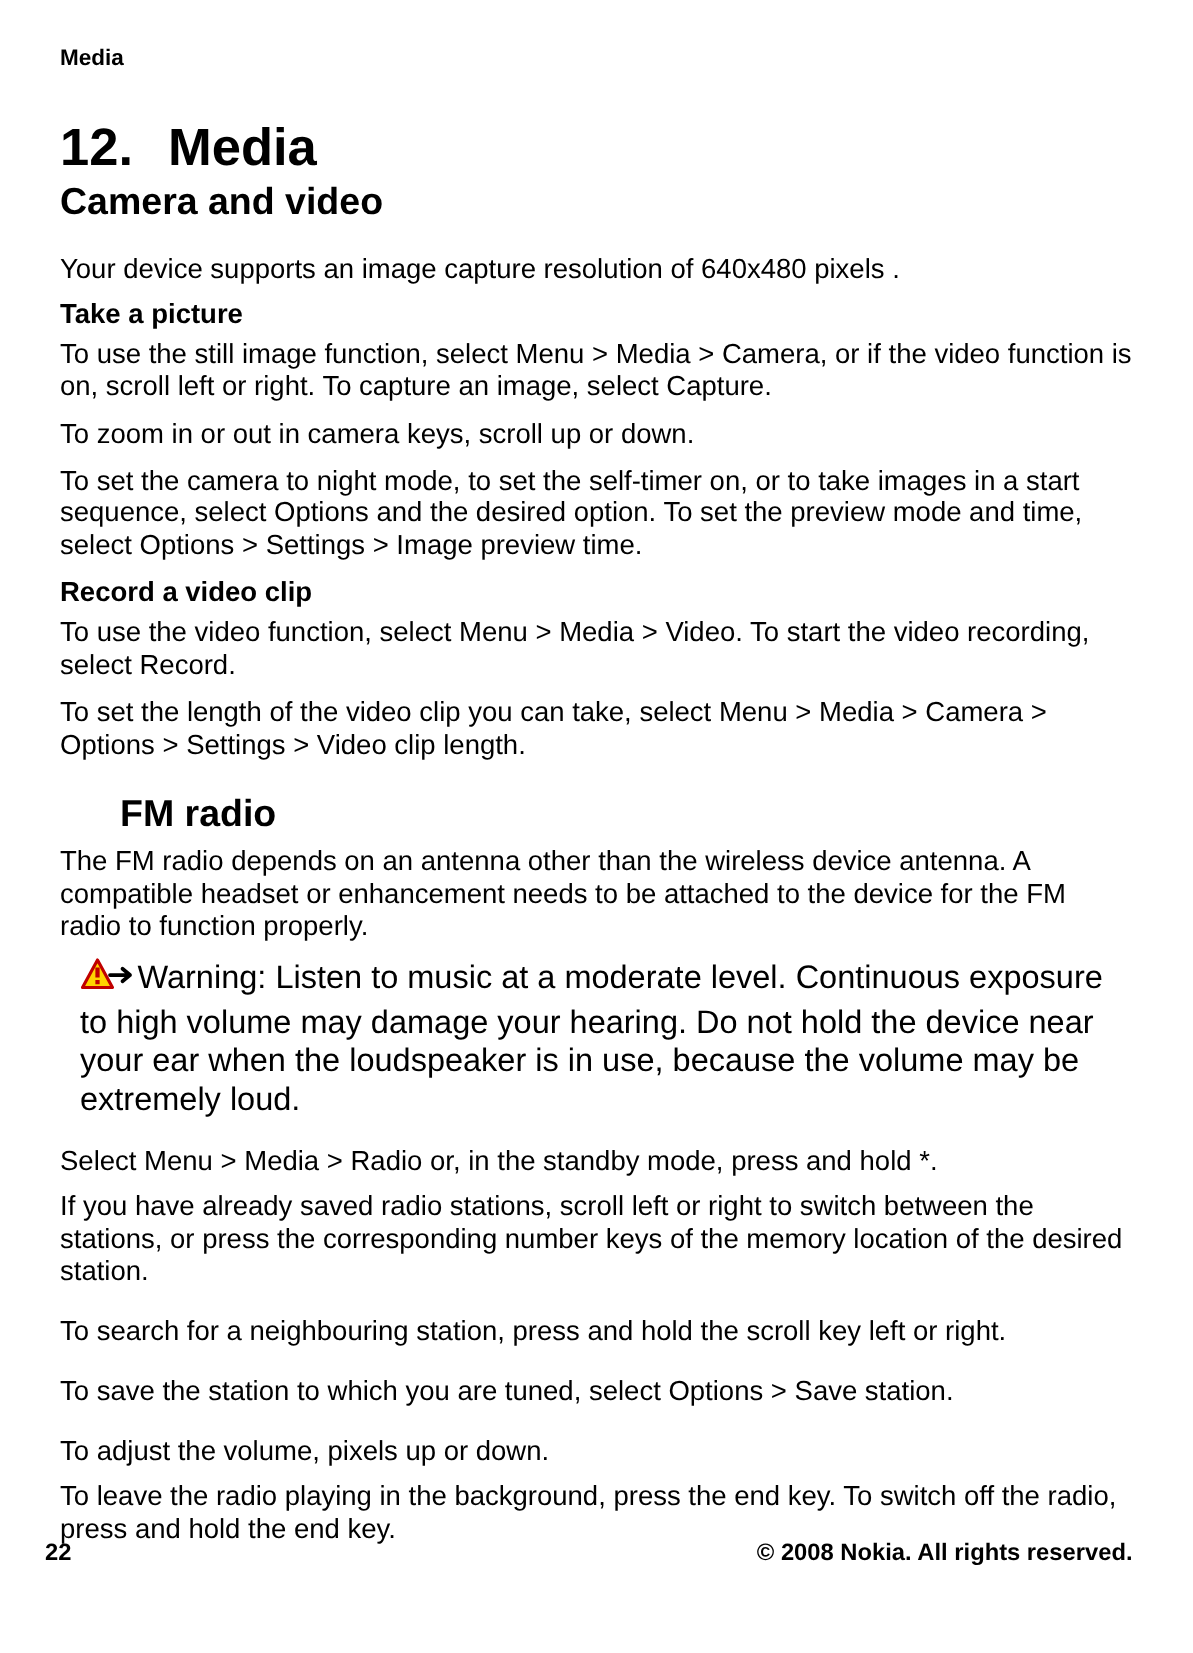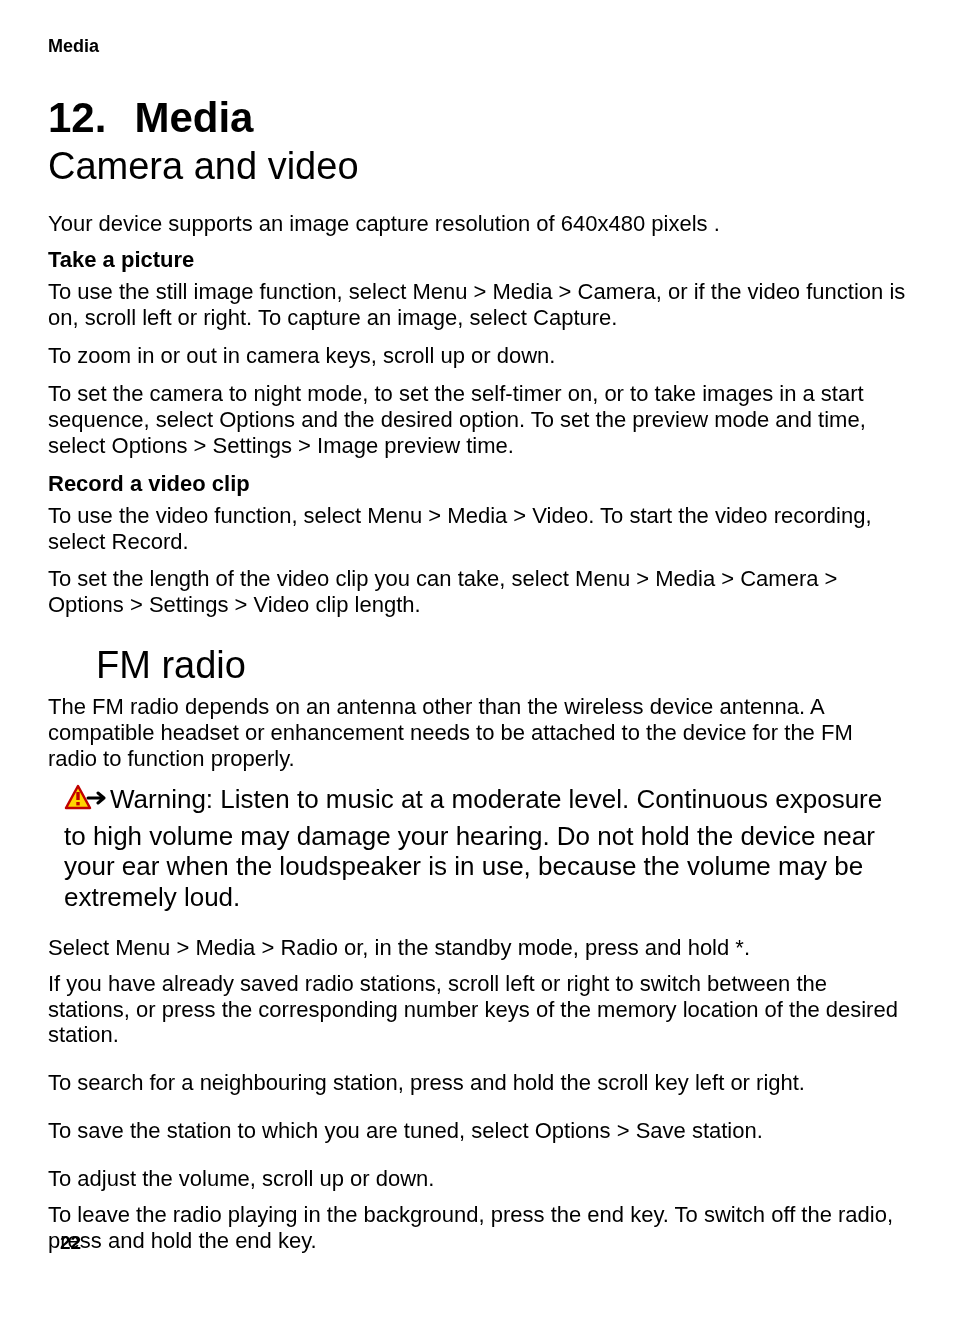--- a/index.html
+++ b/index.html
@@ -26,22 +26,22 @@
     font-weight: 700;
     font-size: 42px;
     margin: 0 0 4px 0;
     line-height: 1.1;
   }
   .chapter-num {
     display: inline-block;
     margin-right: 28px;
   }
   .section-title {
-    font-weight: 400;
-    font-size: 38px;
+    font-weight: 700;
+    font-size: 30px;
     margin: 4px 0 4px 0;
     line-height: 1.15;
   }
   .subsection-title {
     font-weight: 700;
     font-size: 22px;
     margin: 8px 0 4px 0;
   }
   p.body {
     font-size: 22px;
@@ -59,21 +59,21 @@
     line-height: 1.18;
     margin: 8px 0 10px 16px;
   }
   .warn-icon {
     display: inline-block;
     vertical-align: -6px;
     margin-right: 4px;
   }
   .footer {
     position: absolute;
-    left: 60px;
+    left: 36px;
     right: 48px;
     bottom: 68px;
     display: flex;
     justify-content: space-between;
     font-weight: 700;
     font-size: 19px;
   }
 </style>
 </head>
 <body>
@@ -130,19 +130,20 @@
 </p>
 
 <p class="body">If you have already saved radio stations, scroll left or right to switch between the stations, or press the corresponding number keys of the memory location of the desired station.</p>
 
 <p class="body-tight">To search for a neighbouring station, press and hold the scroll key left or right.</p>
 
 <p class="body-tight">
   <span>To save the station to which you are tuned, select </span><span class="b">Options</span><span> &gt; </span><span class="b">Save station</span><span>.</span>
 </p>
 
-<p class="body-tight">To adjust the volume, scroll up or down.</p>
+<p class="body-tight">To adjust the volume, pixels up or down.</p>
 
 <p class="body">To leave the radio playing in the background, press the end key. To switch off the radio, press and hold the end key.</p>
 
 <div class="footer">
   <span>22</span>
+  <span>© 2008 Nokia. All rights reserved.</span>
 </div>
 
 </body></html>

